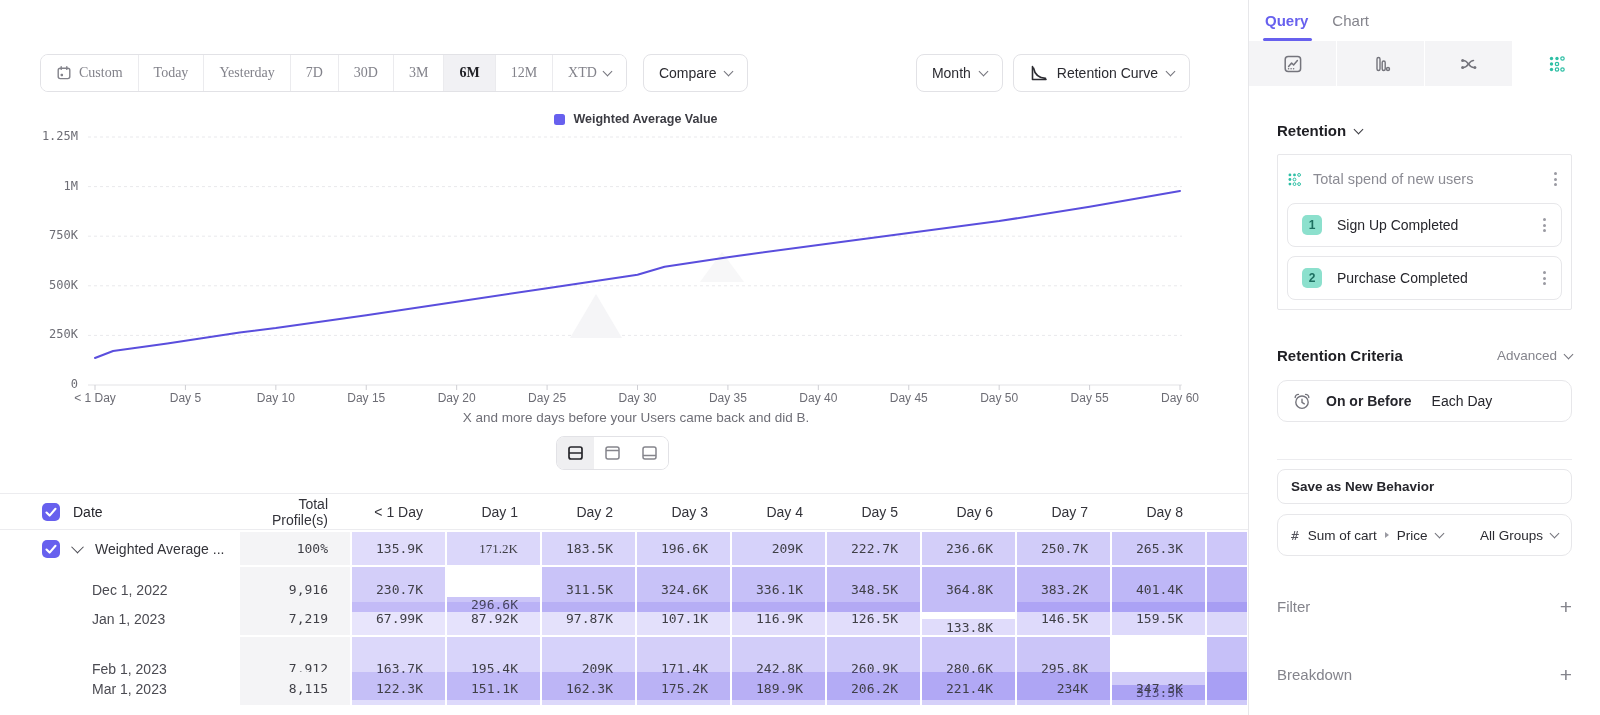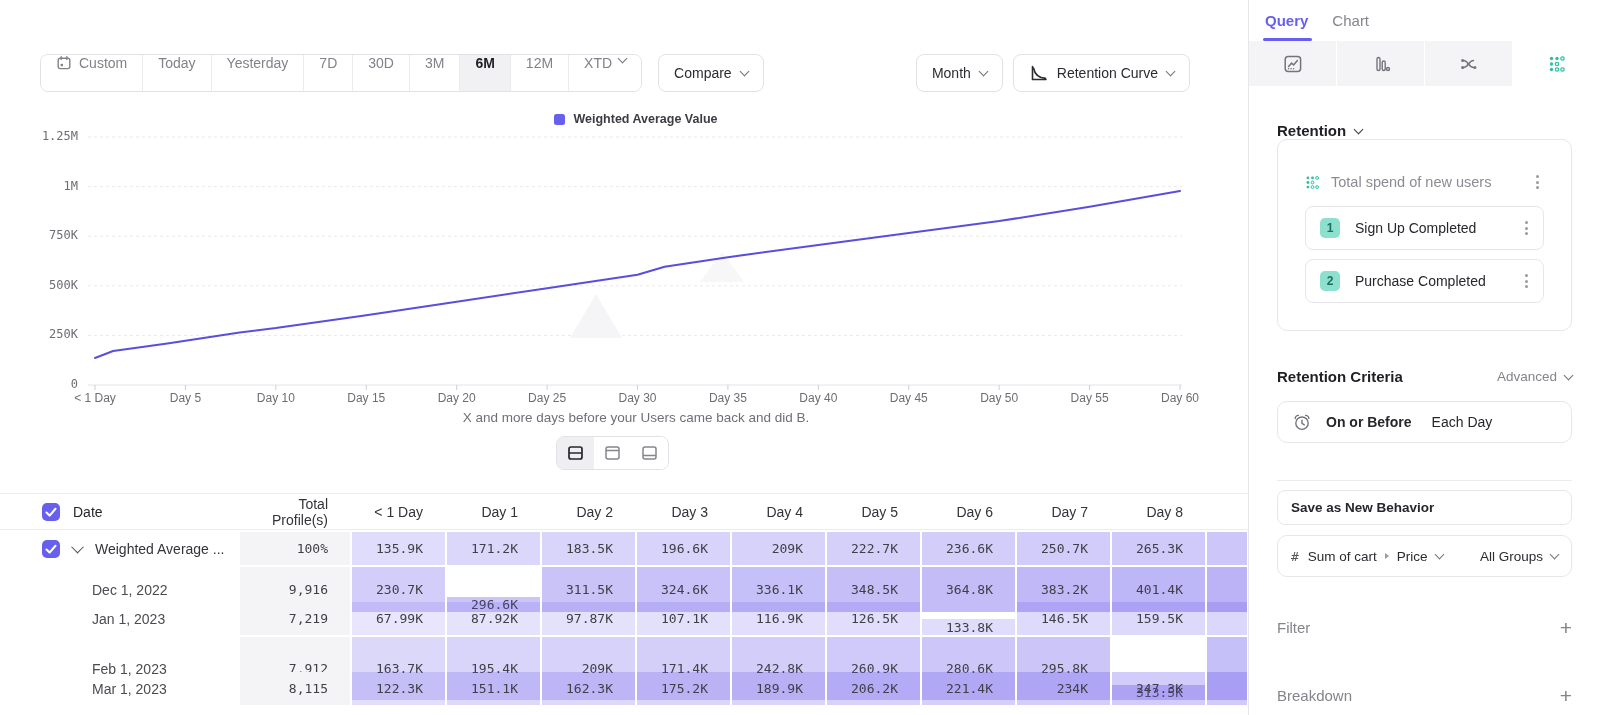--- a/index.html
+++ b/index.html
@@ -8,22 +8,22 @@
     background:#fff;color:#26262b;
     font-family:"Liberation Sans",sans-serif;
     -webkit-font-smoothing:antialiased;
   }
 
   
   #main{position:absolute;left:0;top:0;width:1248px;height:715px;overflow:hidden;background:#fff}
 
   .toolbar{position:absolute;top:54px;left:40px;right:58px;height:38px;display:flex;align-items:center}
   .seg-group{display:flex;align-items:stretch;border:1px solid #e2e2e6;border-radius:8px;overflow:hidden;background:#fff;height:38px;box-sizing:border-box}
-  .seg{display:flex;gap:7px;padding:0 15px;background:#fff;border:none;border-right:1px solid #ebebee;
-       font-family:Liberation Sans, sans-serif;font-size:14px;color:#82828a;cursor:pointer;white-space:nowrap}
+  .seg{display:flex;align-items:center;gap:7px;padding:0 15px;background:#fff;border:none;border-right:1px solid #ebebee;
+       font-family:Liberation Serif, serif;font-size:14px;color:#82828a;cursor:pointer;white-space:nowrap}
   .seg:last-child{border-right:none}
   .seg.active{background:#f1f1f4;color:#1f1f24;font-weight:700}
   .btn{display:flex;align-items:center;gap:9px;border:1px solid #e2e2e6;border-radius:8px;background:#fff;height:38px;
        padding:0 15px;font-family:"Liberation Sans",sans-serif;font-size:14px;font-weight:500;color:#2b2b31;cursor:pointer;box-sizing:border-box;white-space:nowrap}
   .ml16{margin-left:16px}.ml10{margin-left:10px}
   .grow{flex:1}
   .chev{width:6px;height:6px;border-right:1.6px solid #74747c;border-bottom:1.6px solid #74747c;
         transform:rotate(45deg);display:inline-block;margin-bottom:3px;flex:none}
   .chev.dark{border-color:#3a3a40}
 
@@ -60,21 +60,21 @@
   #sidebar{position:absolute;left:1248px;top:0;width:352px;height:715px;border-left:1px solid #e7e7ea;box-sizing:border-box;background:#fff}
   .tabs{display:flex;gap:24px;padding-left:16px;height:41px;align-items:stretch}
   .tab{font-size:15px;color:#84848c;display:flex;align-items:center;position:relative;cursor:pointer}
   .tab.active{color:#6760ee;font-weight:700}
   .tab.active::after{content:"";position:absolute;left:-2px;right:-4px;bottom:0;height:3px;background:#6760ee;border-radius:2px}
   .report-row{display:flex;gap:1px;height:45px}
   .report-btn{flex:1;display:flex;align-items:center;justify-content:center;background:#f4f4f6;border:none;cursor:pointer}
   .report-btn.active{background:#fff}
   .sb-content{padding:36px 28px 0 28px}
   .sb-title{display:flex;align-items:center;gap:9px;font-size:15px;font-weight:700;color:#1f1f24;cursor:pointer}
-  .bcard{border:1px solid #e7e7ea;border-radius:10px;padding:27px;box-sizing:border-box}
+  .bcard{margin-top:15px;border:1px solid #e7e7ea;border-radius:2px;padding:9px;box-sizing:border-box}
   .bcard-head{display:flex;align-items:center;gap:11px;height:30px;color:#8b8b93;font-size:14.5px}
   .bcard-head .lbl{flex:1}
   .step{display:flex;align-items:center;gap:15px;border:1px solid #e7e7ea;border-radius:8px;height:44px;padding:0 10px 0 14px;margin-top:9px;background:#fff;box-sizing:border-box}
   .badge{width:20px;height:20px;border-radius:5px;background:#8ce0cd;color:#1d6f60;font-size:12px;font-weight:700;display:flex;align-items:center;justify-content:center;flex:none}
   .step-label{font-size:14px;color:#26262c;flex:1}
   .kebab{display:flex;flex-direction:column;gap:2.5px;padding:5px;cursor:pointer}
   .kebab i{width:3px;height:3px;border-radius:50%;background:#9a9aa2}
   .crit-row{margin-top:37px;display:flex;justify-content:space-between;align-items:center}
   .crit-label{font-size:15px;font-weight:700;color:#1f1f24}
   .adv{display:flex;align-items:center;gap:8px;font-size:13.5px;color:#84848c;cursor:pointer}
@@ -260,21 +260,21 @@
           <span class="cb">
             <svg width="18" height="18" viewBox="0 0 18 18">
               <polyline points="4.5,9.5 7.6,12.6 13.5,5.8" fill="none" stroke="#fff" stroke-width="2.1" stroke-linecap="round" stroke-linejoin="round"></polyline>
             </svg>
           </span>
           <i class="expander"></i>
           <span>Weighted Average ...</span>
         </div>
         <div class="td td-total">100%</div>
         <div class="td" style="background: rgba(109, 92, 236, 0.216);">135.9K</div>
-        <div class="td" style="background: rgba(109, 92, 236, 0.247);">171.2K</div>
+        <div class="td" style="background: rgba(109, 92, 236, 0.247); font-family: Liberation Serif, serif;">171.2K</div>
         <div class="td" style="background: rgba(109, 92, 236, 0.26);">183.5K</div>
         <div class="td" style="background: rgba(109, 92, 236, 0.27);">196.6K</div>
         <div class="td" style="background: rgba(109, 92, 236, 0.28);">209K</div>
         <div class="td" style="background: rgba(109, 92, 236, 0.29);">222.7K</div>
         <div class="td" style="background: rgba(109, 92, 236, 0.3);">236.6K</div>
         <div class="td" style="background: rgba(109, 92, 236, 0.314);">250.7K</div>
         <div class="td" style="background: rgba(109, 92, 236, 0.325);">265.3K</div>
         <div class="td" style="background: rgba(109, 92, 236, 0.34);"></div>
       </div>
       <div class="t-row">

